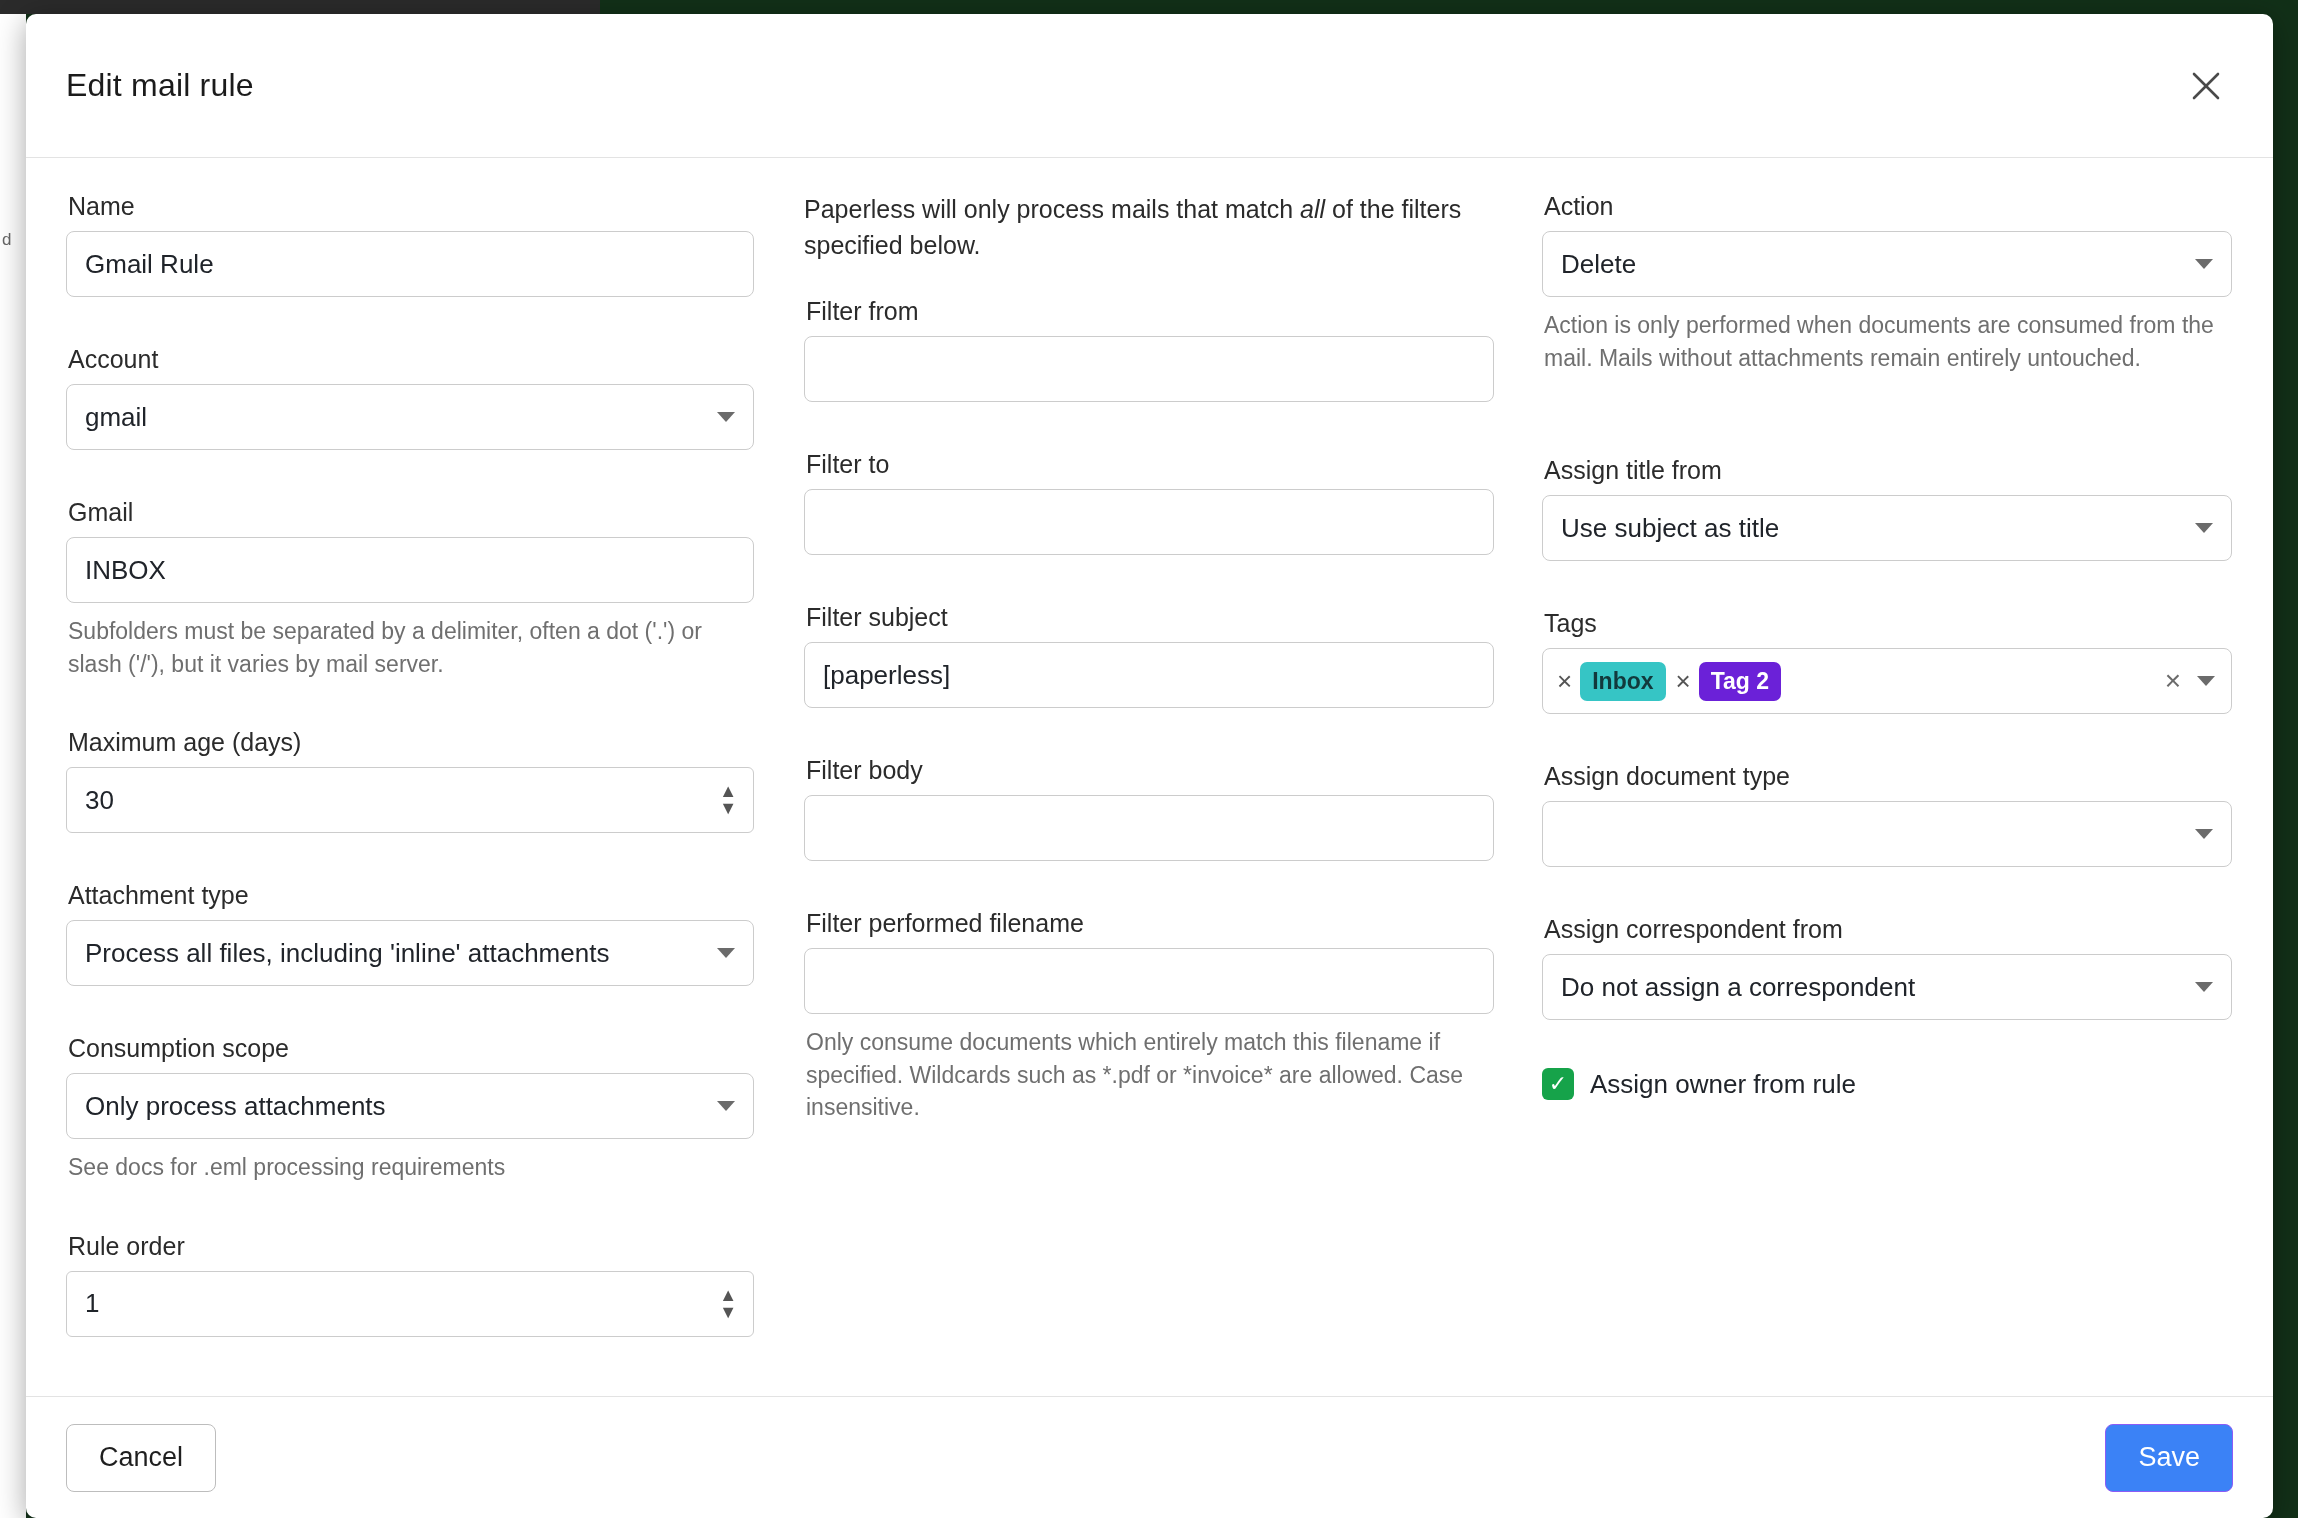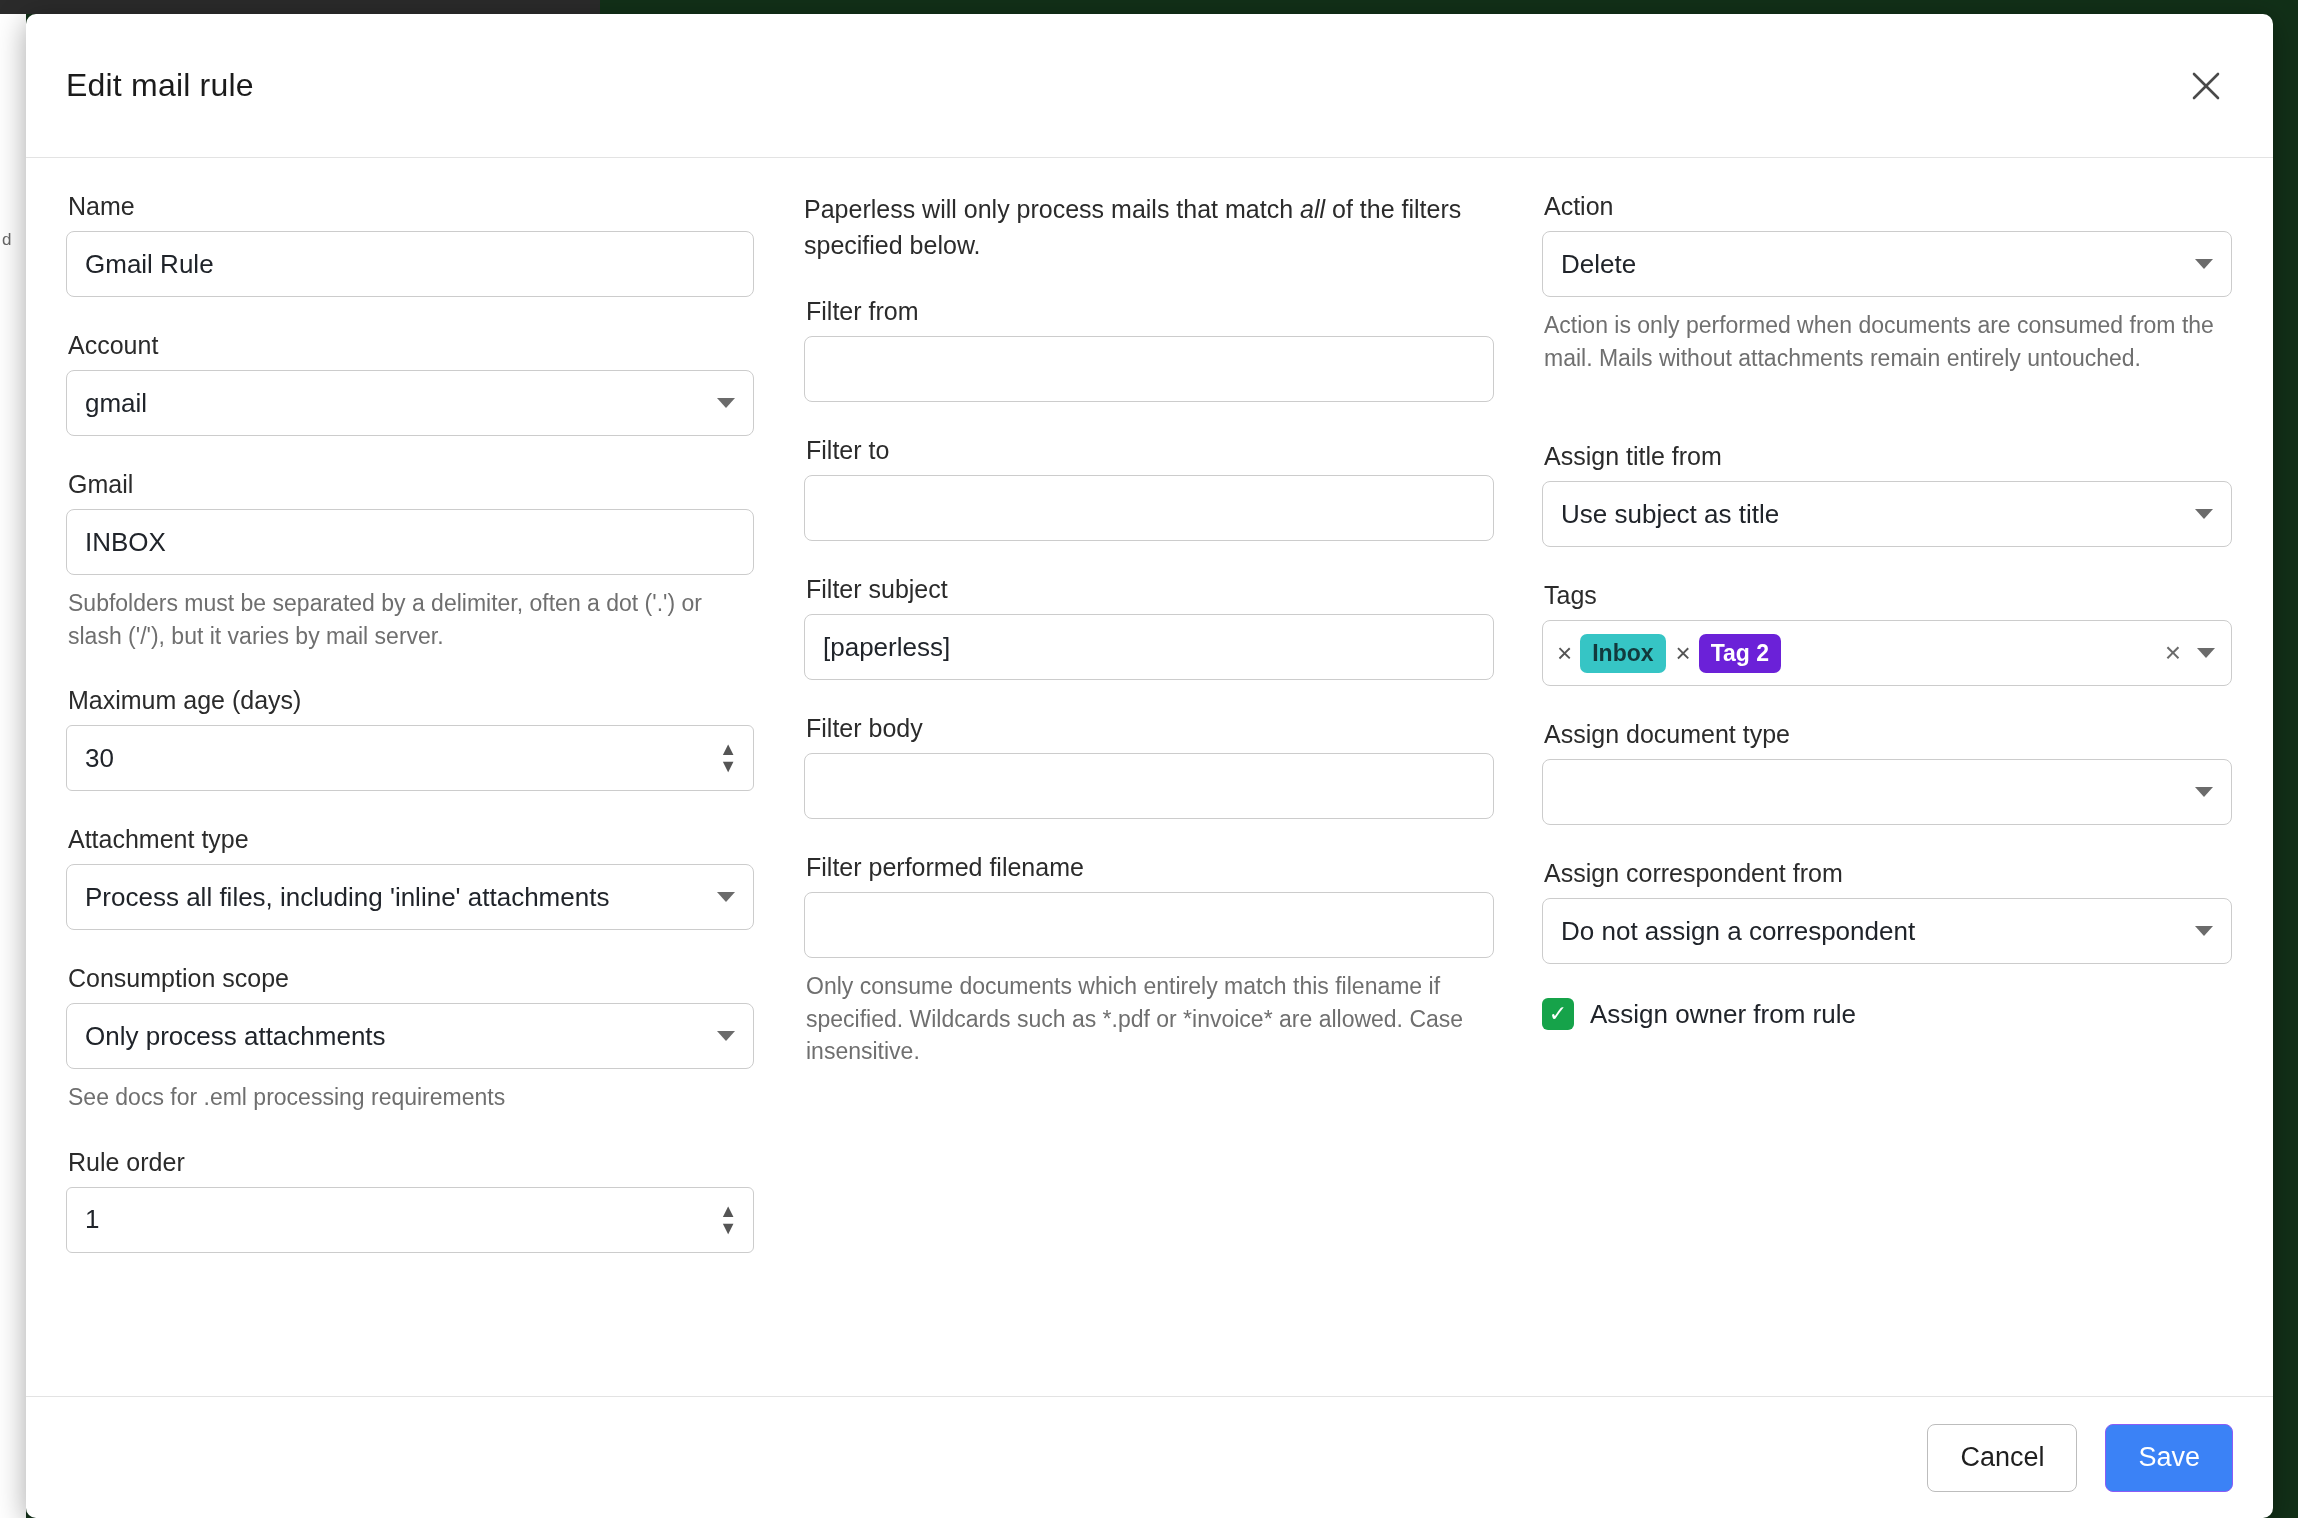--- a/index.html
+++ b/index.html
@@ -137,21 +137,21 @@
     margin: 0 0 34px 0;
   }
   .italic { font-style: italic; }
   .note-italic {
     font-size: 25px;
     color: #2b2b2b;
     font-style: italic;
     line-height: 1.42;
     margin: 0 0 34px 0;
   }
-  .field-block { margin-bottom: 34px; }
+  .field-block { margin-bottom: 48px; }
 
   
   .tagsfield {
     width: 100%;
     min-height: 66px;
     border: 1px solid #ccc;
     border-radius: 8px;
     background: #fff;
     display: flex;
     align-items: center;
@@ -200,21 +200,21 @@
     line-height: 1;
   }
   .checklabel { font-size: 26px; color: #20242a; }
 
   .modal-footer {
     flex: none;
     height: 122px;
     border-top: 1px solid #e3e3e3;
     display: flex;
     align-items: center;
-    justify-content: flex-end;
+    justify-content: space-between;
     gap: 28px;
     padding: 0 40px;
   }
   .btn {
     font-size: 27px;
     border-radius: 8px;
     padding: 0 32px;
     height: 68px;
     display: flex; align-items: center; justify-content: center;
     cursor: pointer;

